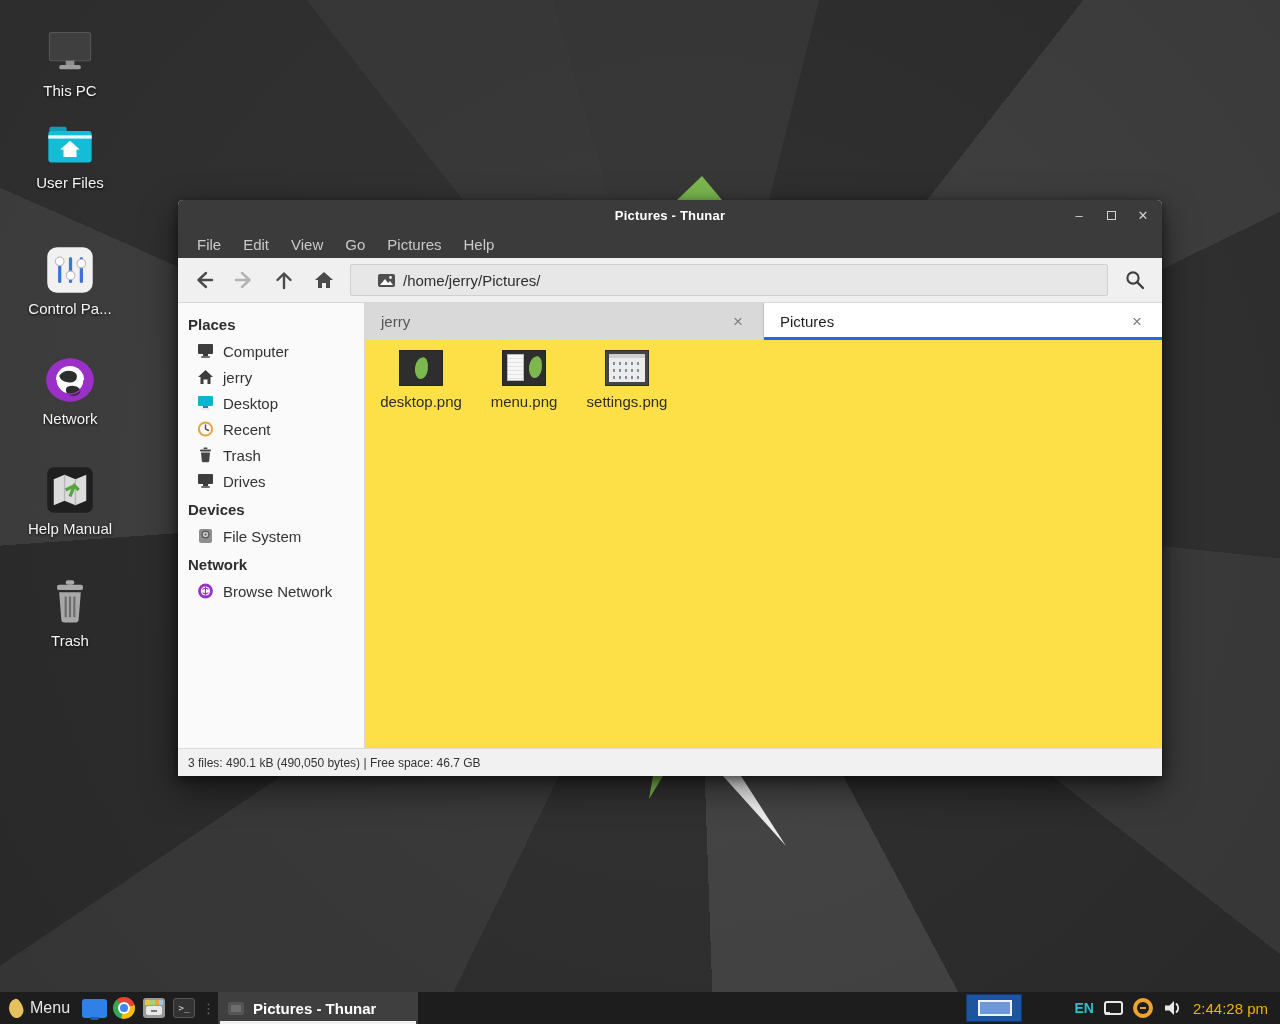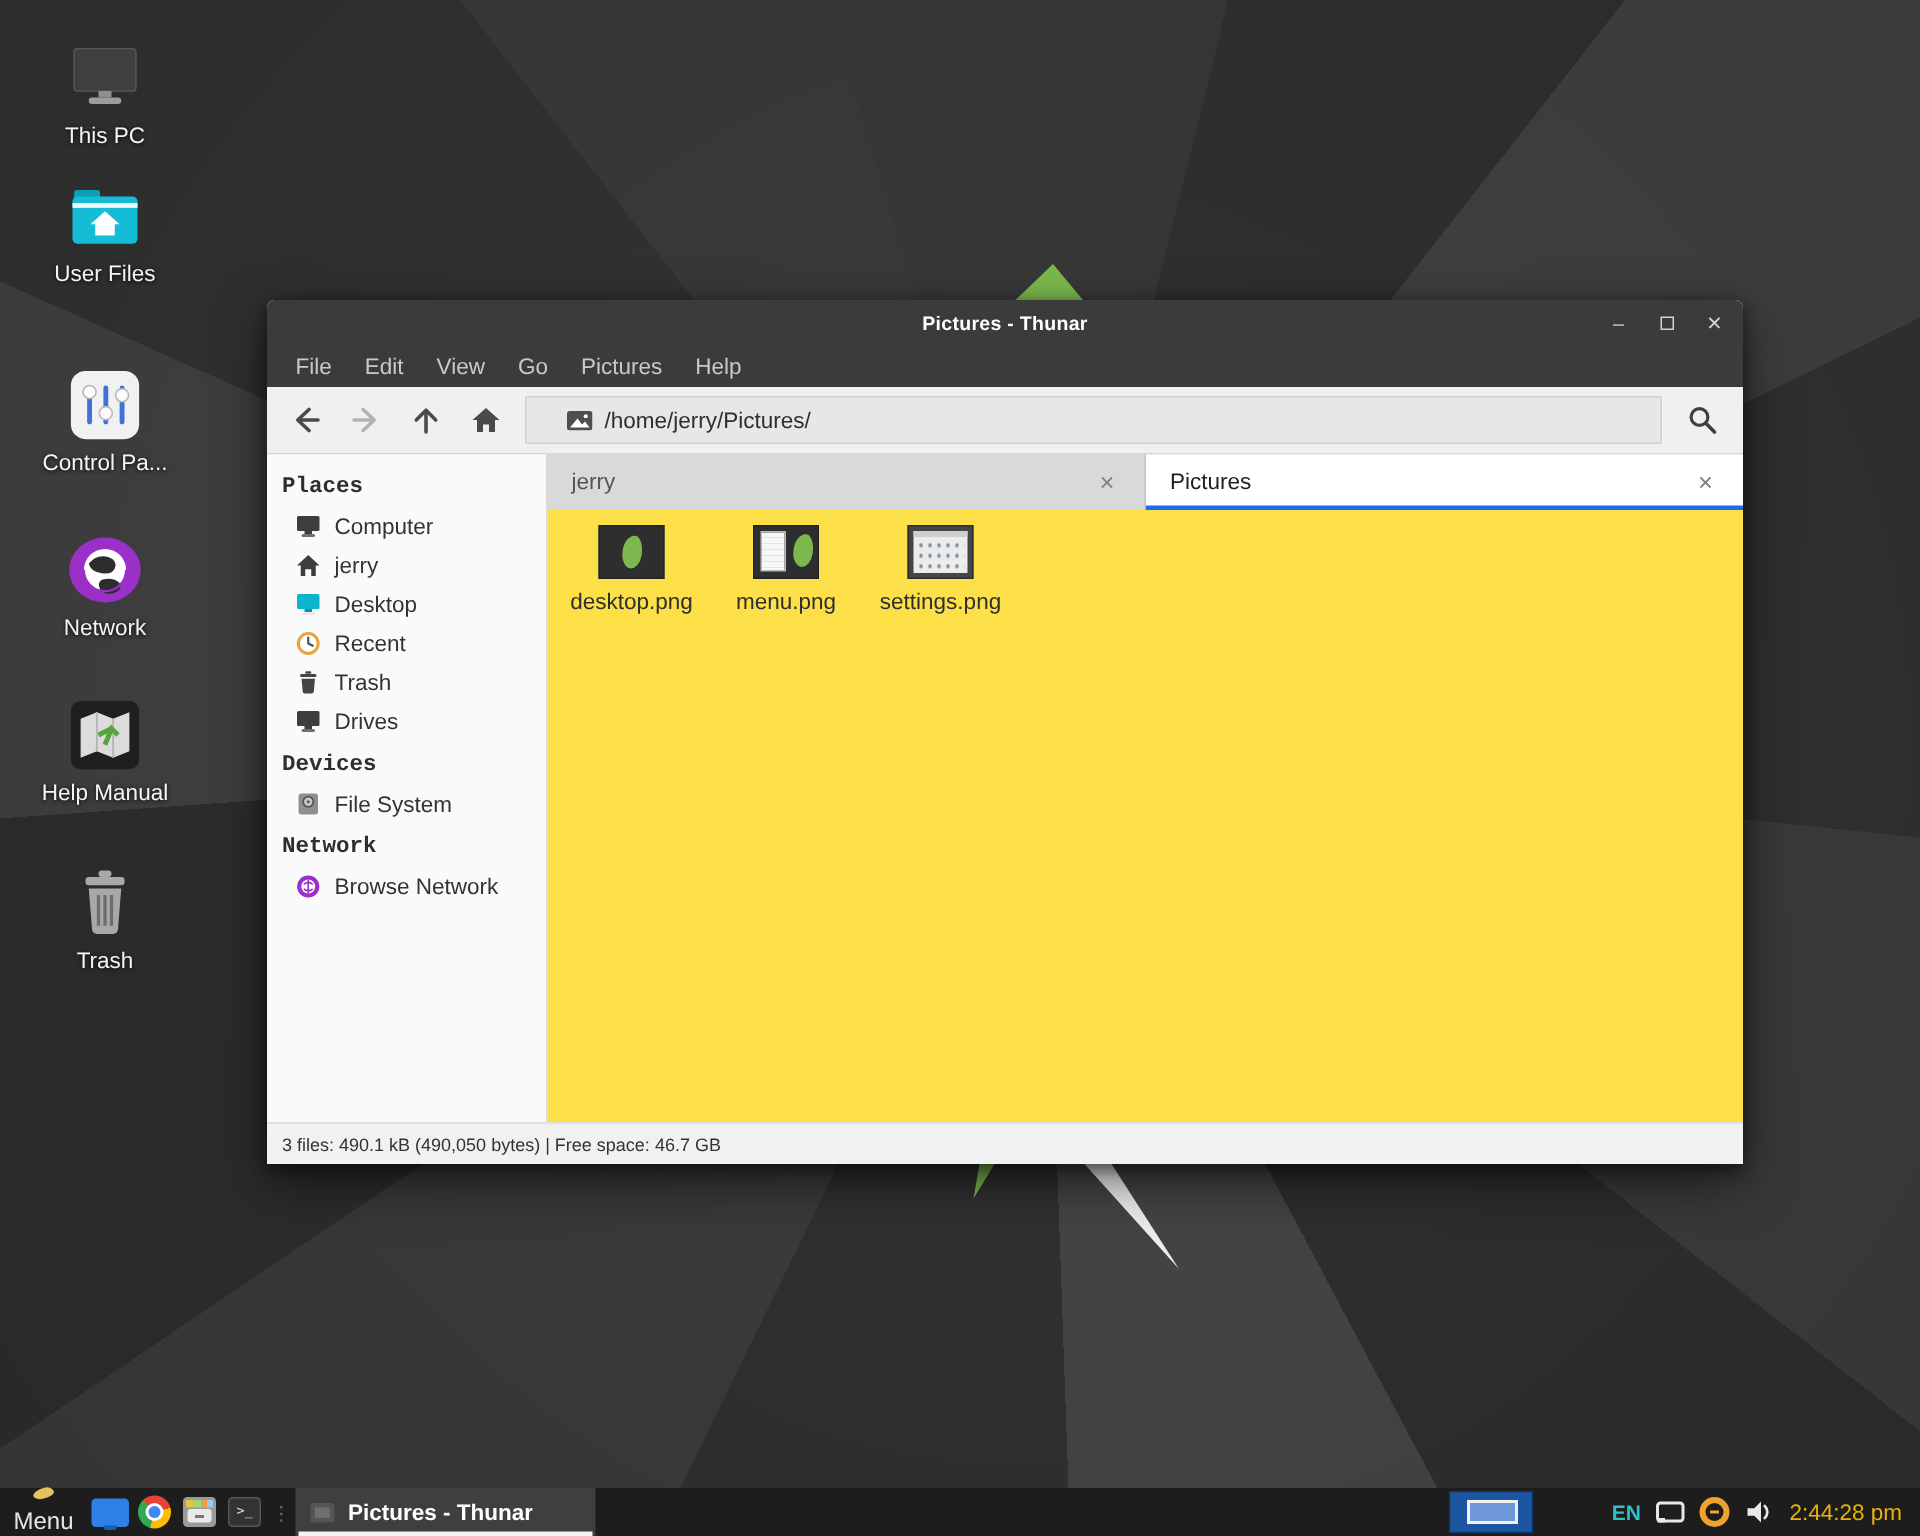--- a/index.html
+++ b/index.html
@@ -51,21 +51,21 @@
     border-radius:3px; }
   .pathfield { flex:1; height:32px; margin:0 6px 0 6px; background:#e7e7e7;
     border:1px solid #cfcfcf; border-radius:2px; display:flex; align-items:center;
     padding:0 27px; gap:8px; font-size:15px; color:#2e2e2e; }
   .search-btn { width:42px; height:36px; display:flex; align-items:center; justify-content:center; }
 
   .win-body { flex:1; display:flex; min-height:0; }
 
   .sidebar { width:187px; background:#fafafa; border-right:1px solid #d8d8d8;
     padding-top:6px; overflow:hidden; flex:0 0 auto; }
-  .side-header { font-weight:bold; font-size:15px; color:#2e2e2e; padding:7px 10px 5px 10px;font-family:Liberation Mono, monospace; }
+  .side-header { font-weight:bold; font-size:15px; color:#2e2e2e; padding:7px 10px 5px 10px; }
   .side-item { display:flex; align-items:center; gap:9px; height:26px;
     padding-left:19px; font-size:15px; color:#333; cursor:default; }
   .side-item svg { flex:0 0 auto; }
 
   .right-pane { flex:1; display:flex; flex-direction:column; min-width:0; }
   .tabbar { height:37px; display:flex; background:#cfcfcf; flex:0 0 auto; }
   .tab { flex:1; display:flex; align-items:center; padding:0 16px; font-size:15px;
     background:#d9d9d9; color:#555; border-right:1px solid #c2c2c2; position:relative; cursor:default; }
   .tab.active { background:#fff; color:#1f1f1f; border-right:none; }
   .tab.active::after { content:""; position:absolute; left:0; right:0; bottom:0;
@@ -91,21 +91,21 @@
   .shot::after { content:""; position:absolute; left:2px; right:2px; top:6px; bottom:2px;
     background-image:radial-gradient(#7d8fa0 1px, transparent 1.4px); background-size:6px 7px; }
   .file-name { display:block; margin-top:7px; font-size:15px; color:#2e2e2e; }
 
   .statusbar { height:28px; background:#f1f1f1; border-top:1px solid #dcdcdc;
     display:flex; align-items:center; padding-left:10px; font-size:12px; color:#333; flex:0 0 auto; }
 
   
   .taskbar { position:absolute; left:0; bottom:0; width:1280px; height:32px;
     background:#1d1d1d; display:flex; align-items:center; z-index:5; }
-  .menu-btn { display:flex; align-items:center; gap:7px; padding:0 9px; height:100%;flex-direction:column; }
+  .menu-btn { display:flex; align-items:center; gap:7px; padding:0 9px; height:100%; }
   .mint-leaf { width:14px; height:19px; background:#e5c25f;
     border-radius:60% 40% 55% 45% / 55% 60% 40% 45%; transform:rotate(-14deg); }
   .menu-lbl { color:#e6e6e6; font-size:16px; }
   .launcher { width:30px; height:32px; display:flex; align-items:center; justify-content:center; }
   .blue-rect { width:25px; height:19px; background:#2f81e8; border-radius:3px; position:relative; }
   .blue-rect::after { content:""; position:absolute; left:8px; right:8px; bottom:-2px;
     height:3px; background:#1c5cb0; border-radius:0 0 2px 2px; }
   .chrome { width:22px; height:22px; border-radius:50%; position:relative;
     background:conic-gradient(from -45deg, #ea4335 0 120deg, #fbbc05 0 240deg, #34a853 0 360deg); }
   .chrome::before { content:""; position:absolute; inset:5px; background:#fff; border-radius:50%; }

